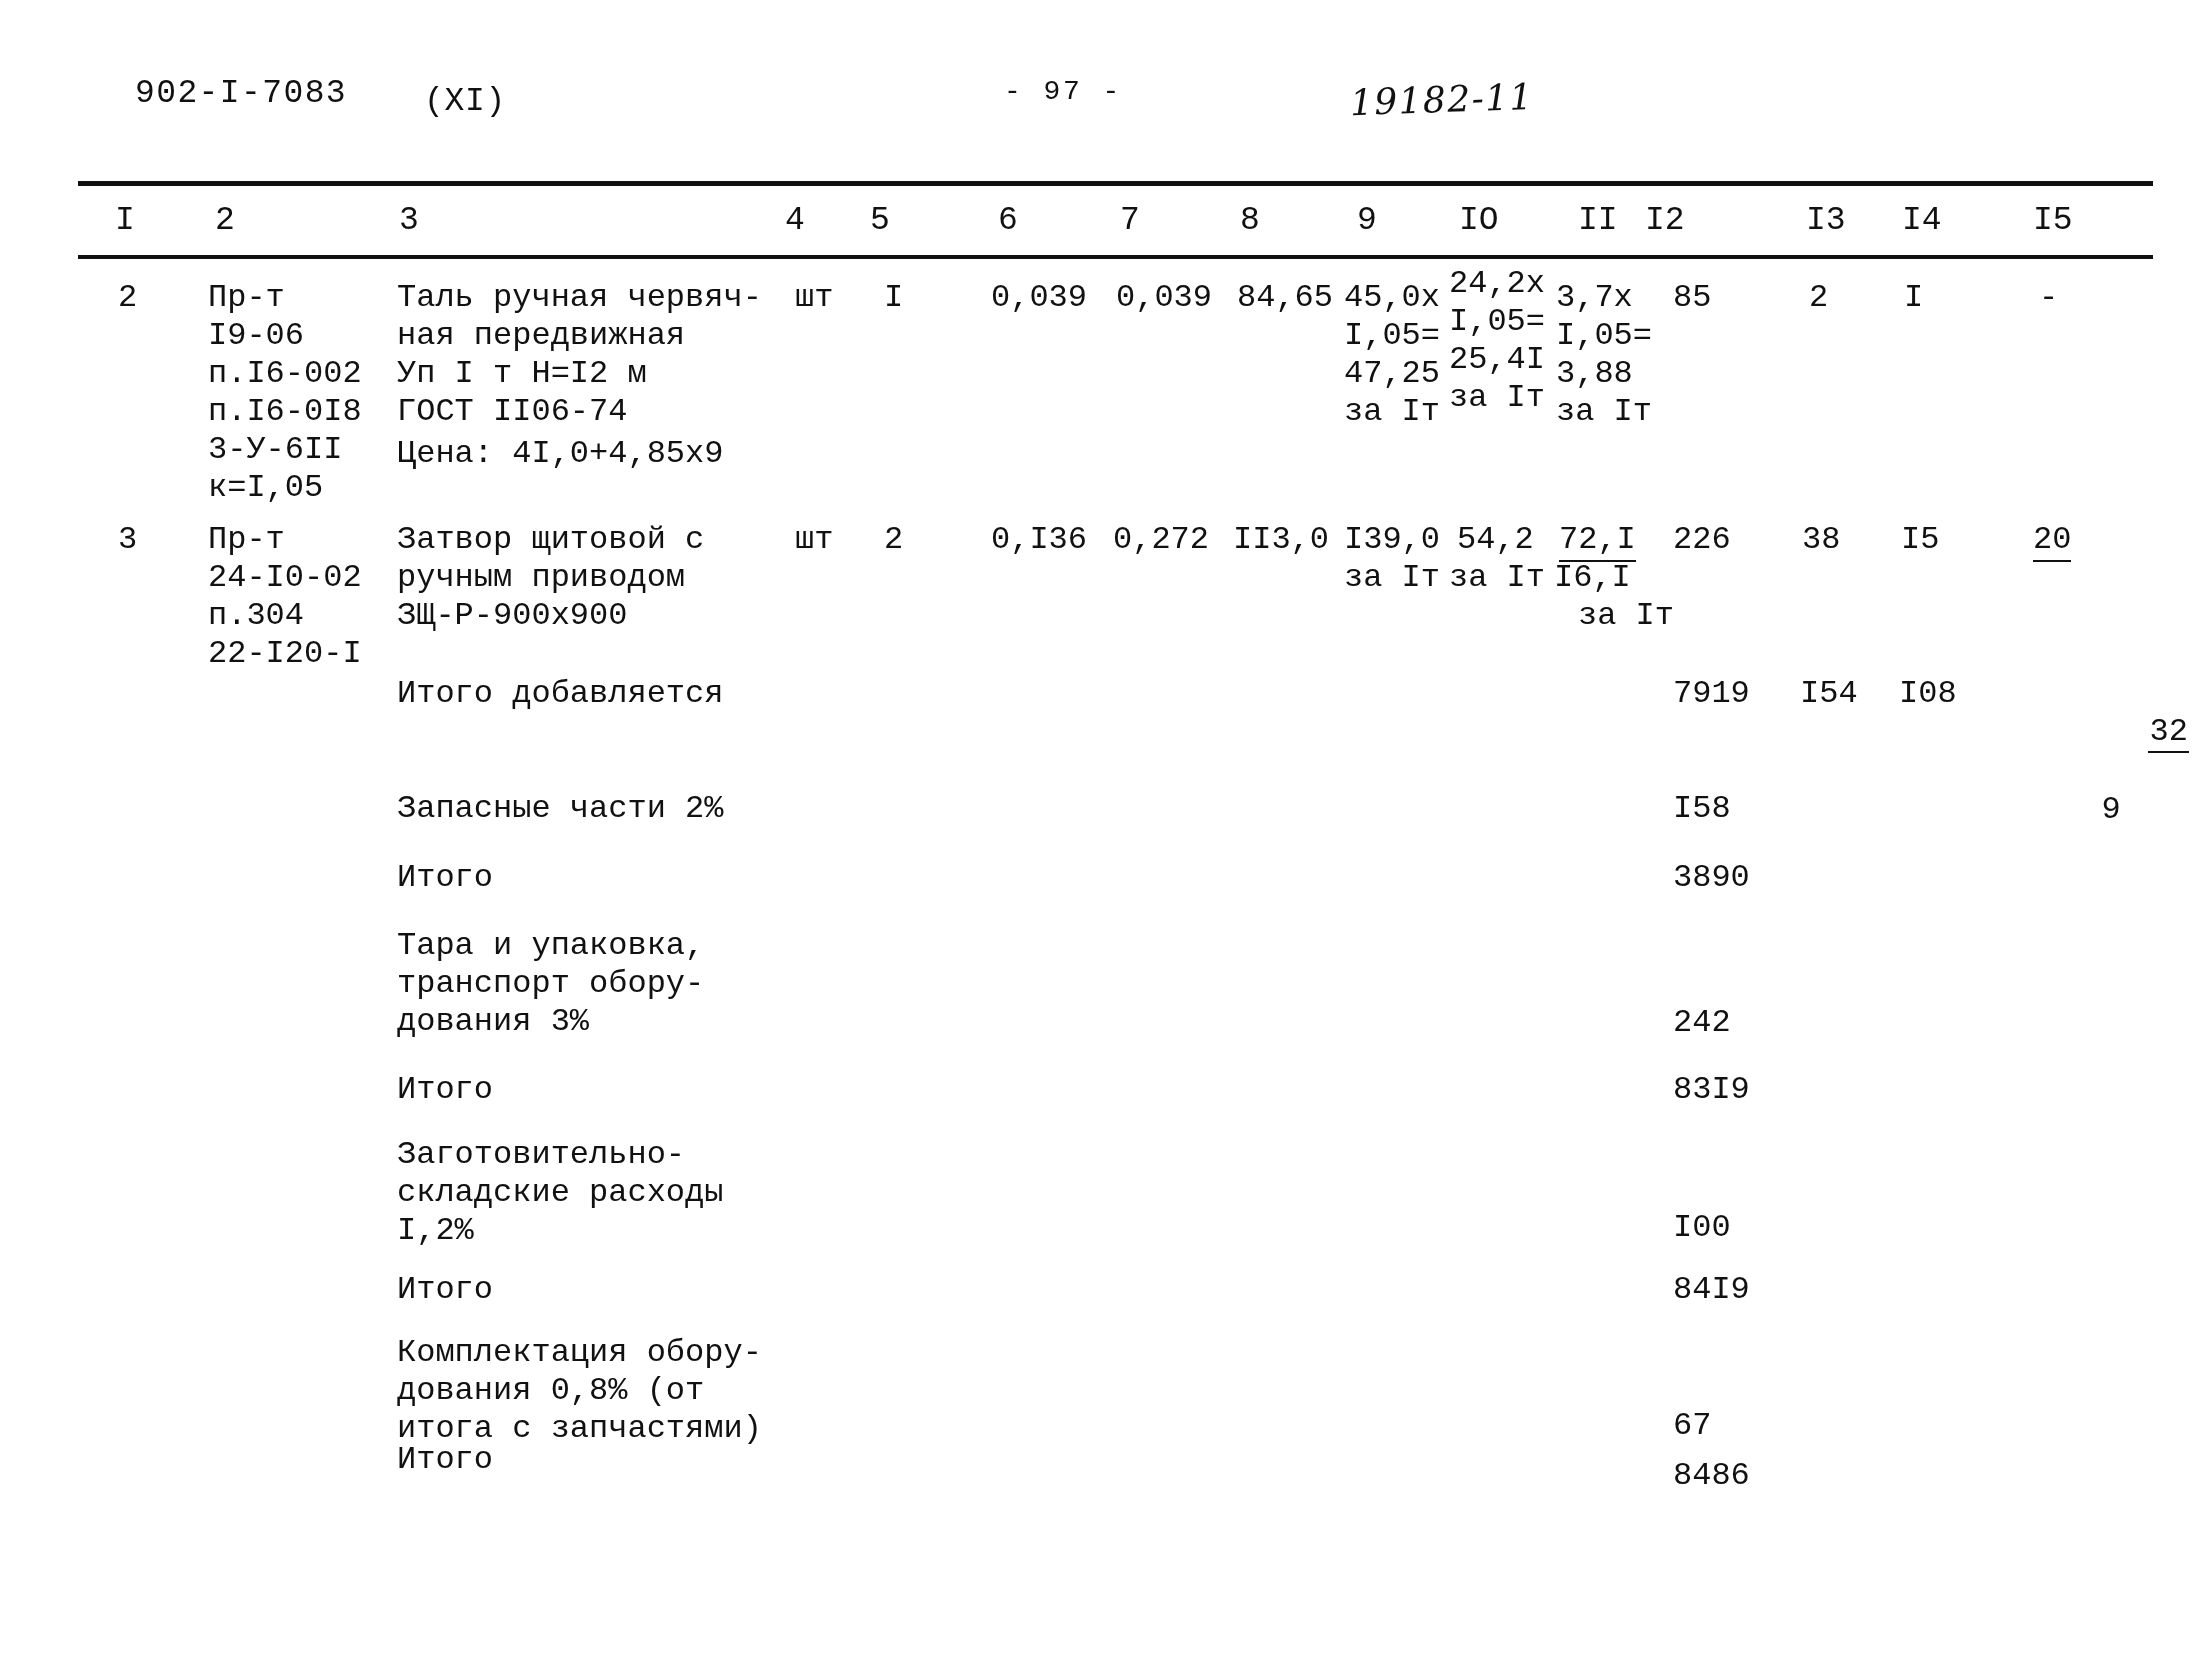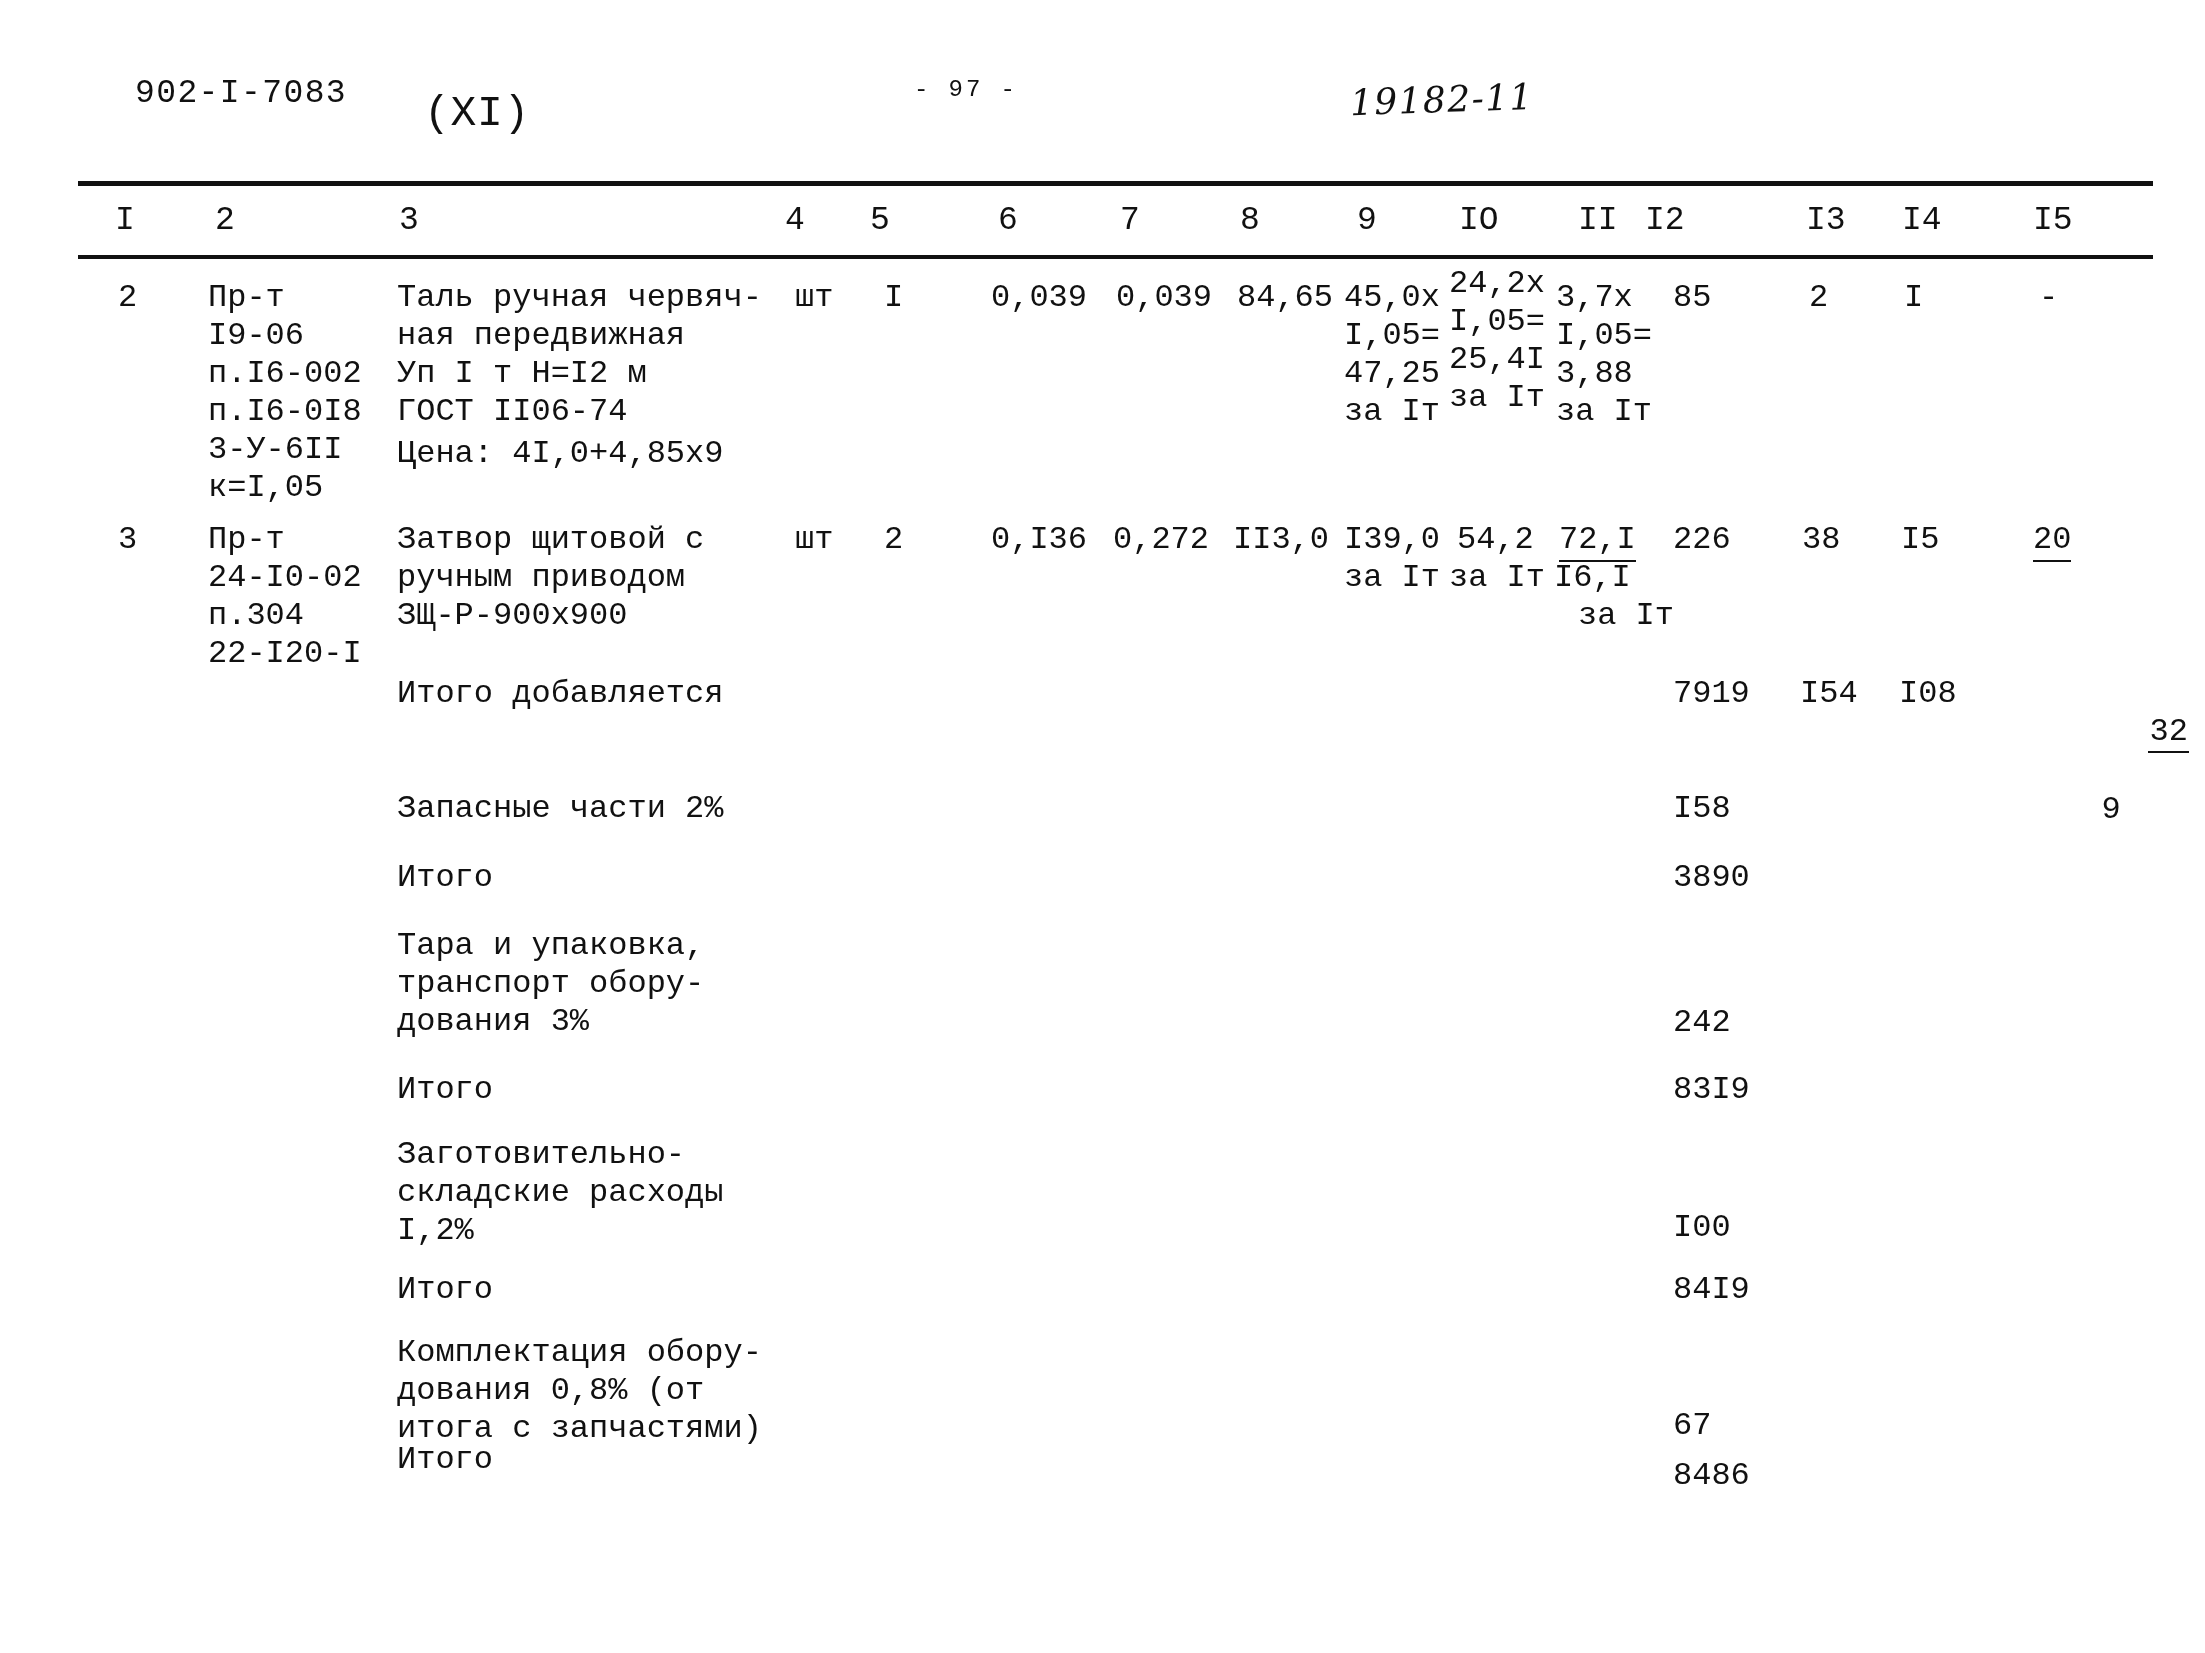--- a/index.html
+++ b/index.html
@@ -32,29 +32,29 @@
   .doc-code {
     position: absolute;
     left: 135px; top: 0;
     font-size: 33px;
     letter-spacing: 1.4px;
     white-space: nowrap;
     text-align: right;
   }
   .doc-volume {
     position: absolute;
-    left: 424px; top: 14px;
-    font-size: 43px;
+    left: 424px; top: 8px;
+    font-size: 33px;
     letter-spacing: 0.7px;
     white-space: nowrap;
   }
   .page-no {
     position: absolute;
-    left: 914px; top: 1.4px;
-    font-size: 24px;
+    left: 1004px; top: 1.4px;
+    font-size: 28px;
     letter-spacing: 2.9px;
     white-space: nowrap;
   }
   .stamp {
     position: absolute;
     left: 1350px; top: 4.3px;
     font-family: "DejaVu Serif", serif;
     font-style: italic;
     font-size: 36px;
     letter-spacing: 1.4px;

